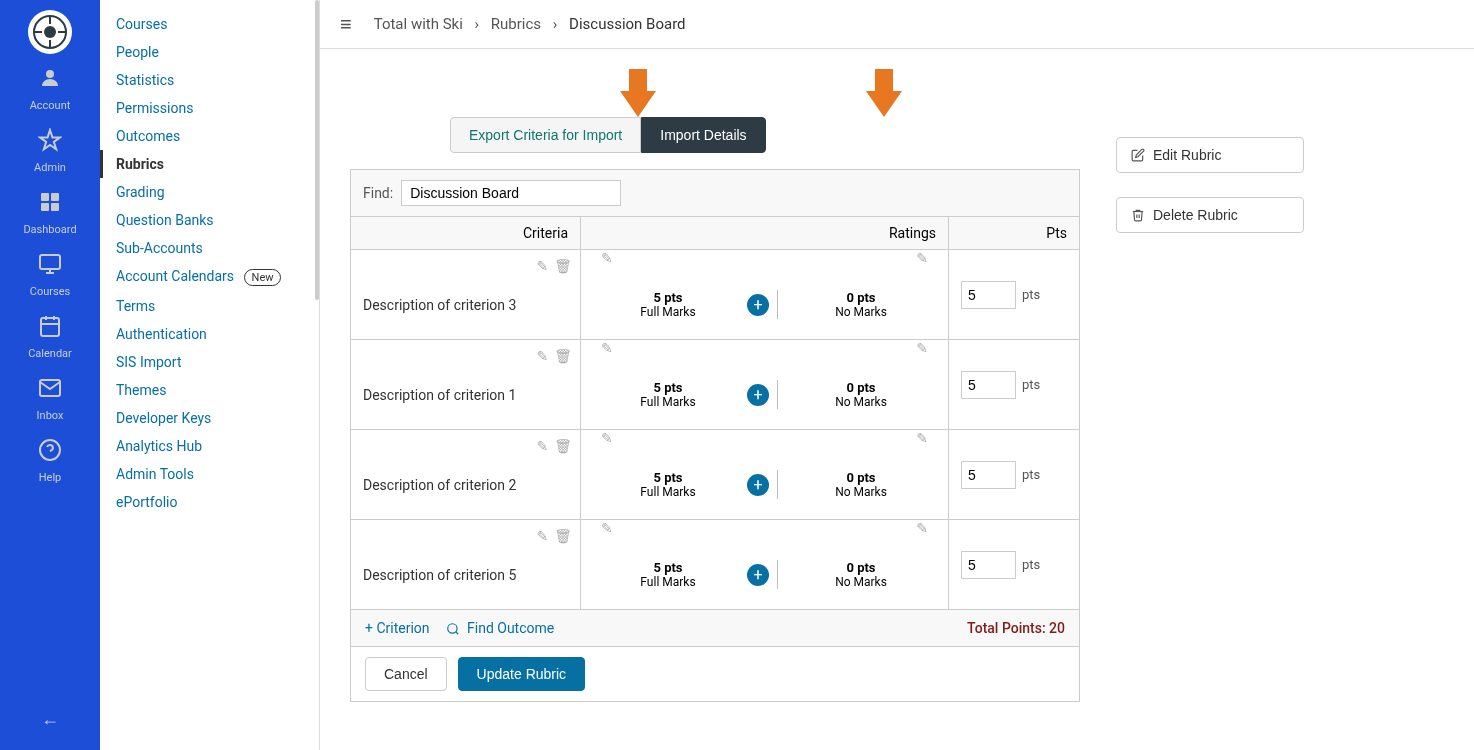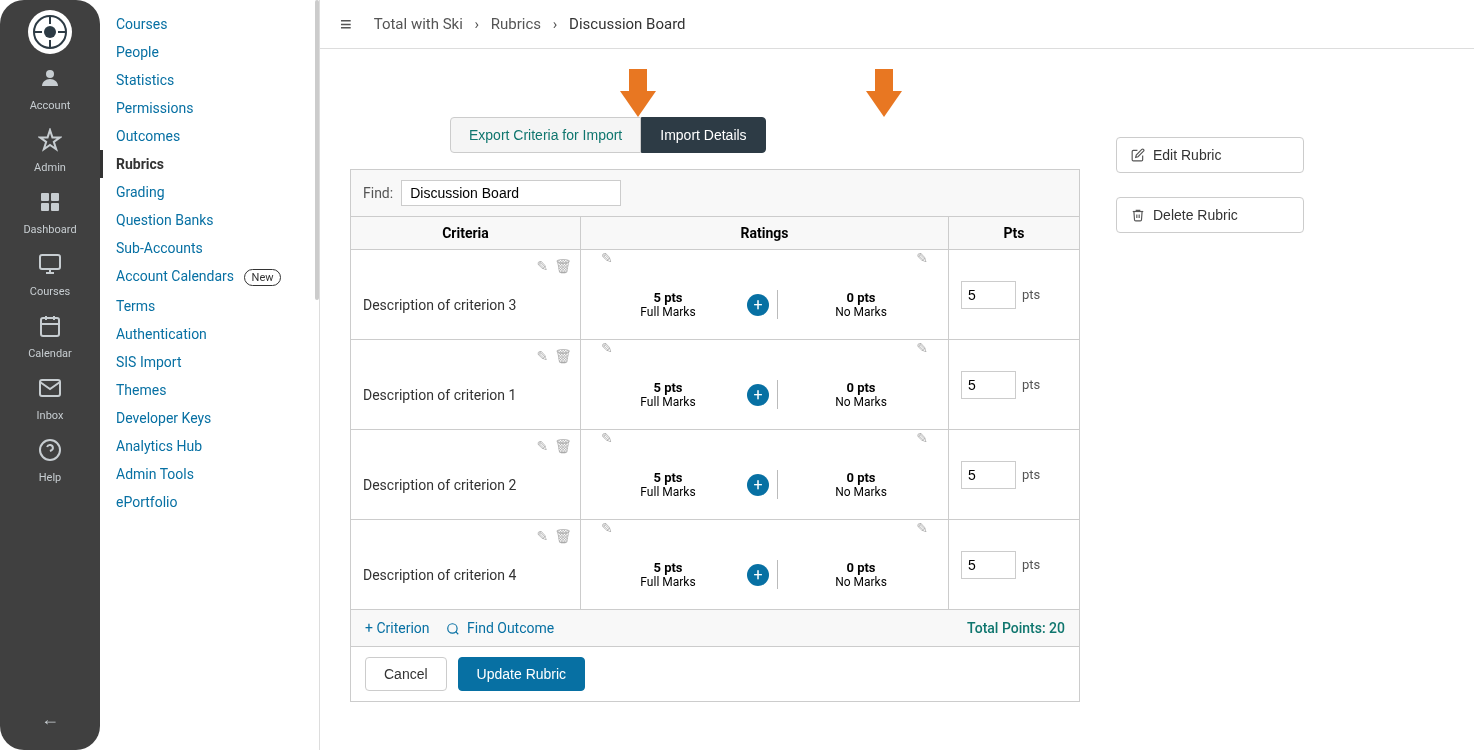--- a/index.html
+++ b/index.html
@@ -1,27 +1,26 @@
 <!DOCTYPE html>
 <html><head>
   <meta charset="utf-8">
   <style>
     * { box-sizing: border-box; margin: 0; padding: 0; }
     body { font-family: -apple-system, BlinkMacSystemFont, "Segoe UI", Roboto, sans-serif; font-size: 14px; background: #fff; display: flex; height: 750px; overflow: hidden; }
 
     
     .left-nav {
       width: 100px;
-      background: #404040;
+      background: #1d4ed8;
       display: flex;
       flex-direction: column;
       align-items: center;
       padding: 10px 0;
       flex-shrink: 0;
-      border-radius: 24px;
     }
     .nav-logo {
       width: 44px; height: 44px;
       background: #fff;
       border-radius: 50%;
       margin-bottom: 4px;
       display: flex; align-items: center; justify-content: center;
       font-size: 20px; color: #2d3b45;
     }
     .nav-item {
@@ -153,22 +152,22 @@
       width: 220px;
     }
     .rubric-header {
       display: grid;
       grid-template-columns: 230px 1fr 130px;
       background: #f8f8f8;
       border-bottom: 1px solid #ccc;
     }
     .rubric-header-cell {
       padding: 8px 12px;
-      font-weight: bold;
-      text-align: center;
+      font-weight: normal;
+      text-align: right;
       font-size: 14px;
       border-right: 1px solid #ccc;
     }
     .rubric-header-cell:last-child { border-right: none; }
 
     .rubric-row {
       display: grid;
       grid-template-columns: 230px 1fr 130px;
       border-bottom: 1px solid #ccc;
       min-height: 90px;
@@ -248,21 +247,21 @@
     .rubric-footer {
       padding: 10px 14px;
       border-bottom: 1px solid #ccc;
       display: flex;
       align-items: flex-end;
       justify-content: space-between;
       background: #f8f8f8;
     }
     .footer-links { display: flex; gap: 16px; align-items: center; }
     .footer-link { color: #0770a3; font-size: 14px; cursor: pointer; text-decoration: none; }
-    .total-pts { font-size: 14px; color: #0f766e; font-weight: 500; }
+    .total-pts { font-size: 14px; color: #7f1d1d; font-weight: 500; }
 
     
     .action-buttons-row {
       padding: 10px 14px;
       display: flex;
       gap: 11px;
     }
     .btn-cancel {
       padding: 8px 18px;
       border: 1px solid #ccc;
@@ -573,21 +572,21 @@
               </div>
             </div>
           </div>
 
           <div class="rubric-row">
             <div class="rubric-cell">
               <div class="cell-icons">
                 <span class="cell-icon">✎</span>
                 <span class="cell-icon">🗑</span>
               </div>
-              <span class="criteria-text">Description of criterion 4</span>
+              <span class="criteria-text">Description of criterion 5</span>
             </div>
             <div class="rubric-cell">
               <div class="ratings-top-icons">
                 <span class="cell-icon">✎</span>
                 <span class="cell-icon">✎</span>
               </div>
               <div class="ratings-inner">
                 <div class="rating-block">
                   <div class="rating-pts">5 pts</div>
                   <div class="rating-label">Full Marks</div>

